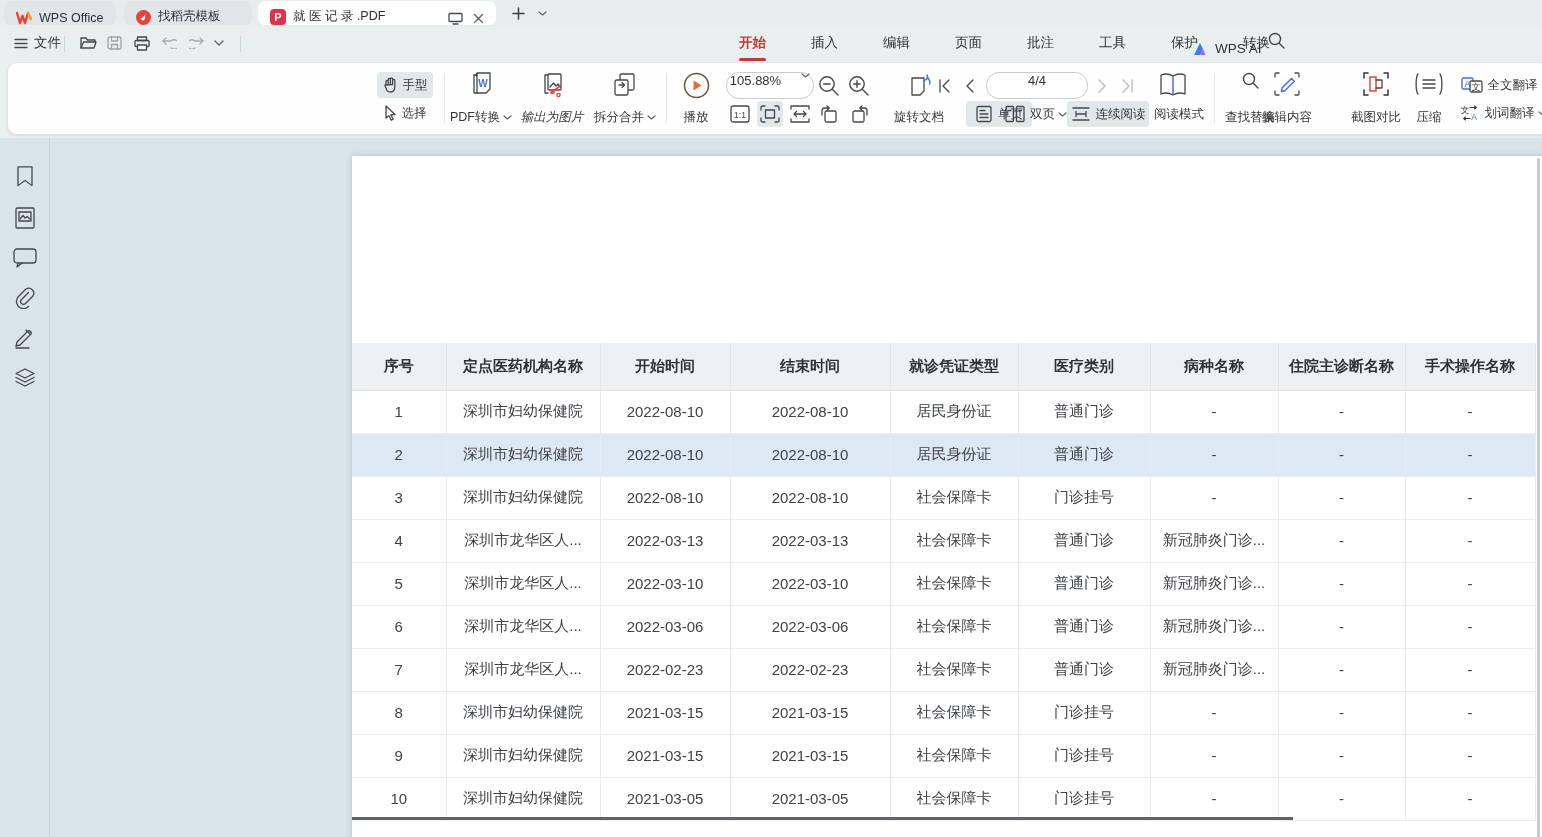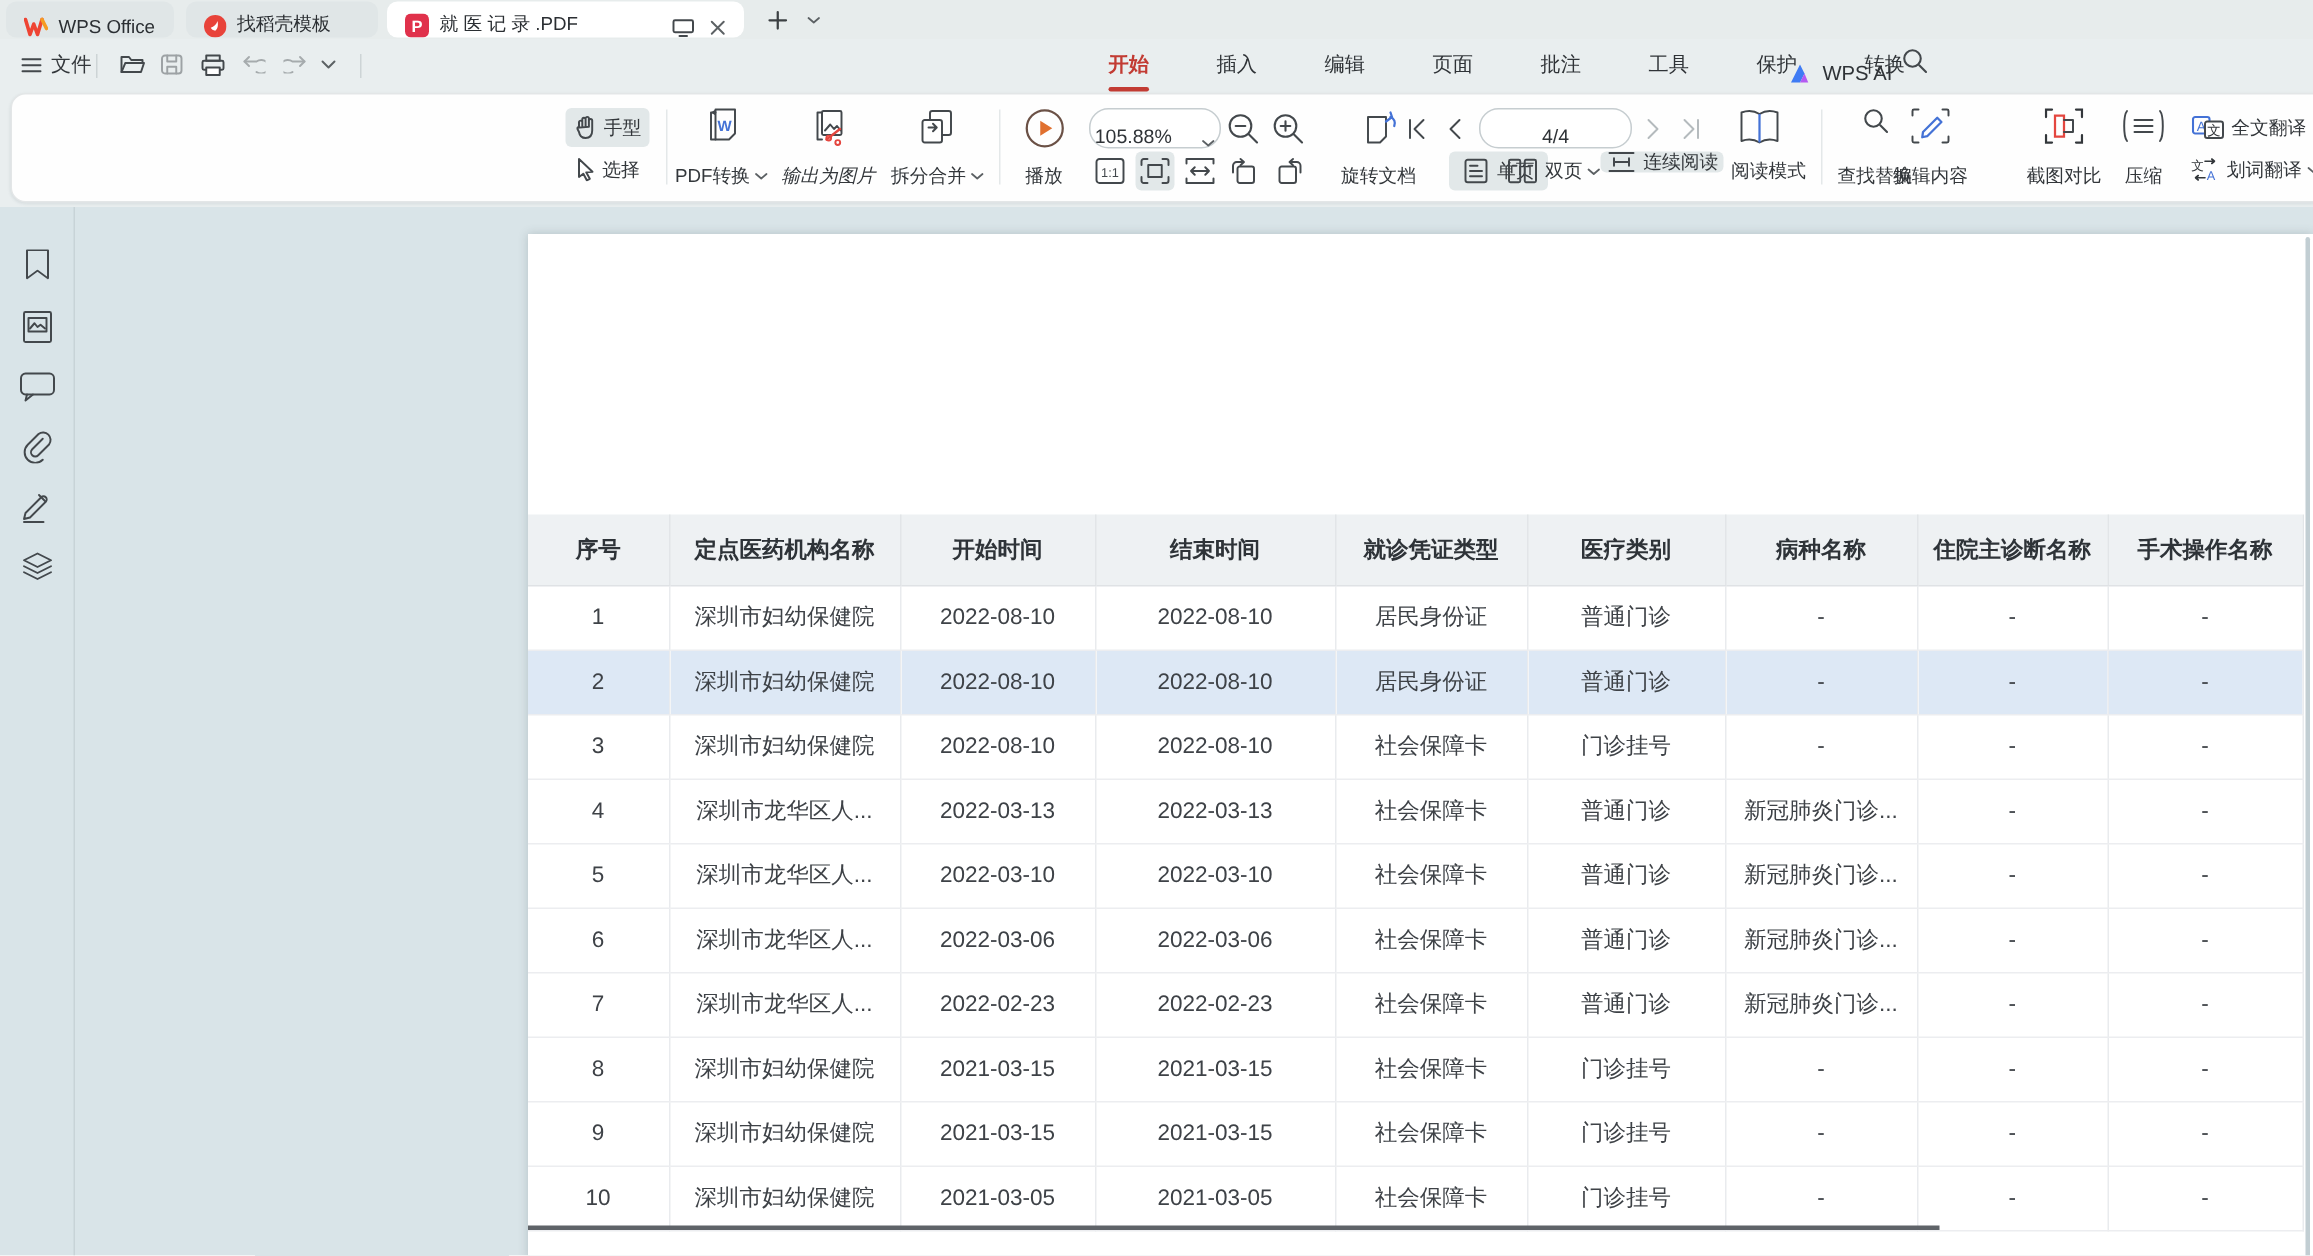--- a/index.html
+++ b/index.html
@@ -34,21 +34,21 @@
   
   #ribbon-card { position:absolute; left:7px; top:62px; width:1545px; height:73px; background:#fefefe;
                  border:1px solid #e3e6e7; border-radius:10px; box-shadow:0 1px 2px rgba(90,110,115,.12); }
   .rb { position:absolute; display:flex; align-items:center; justify-content:center; gap:5px;
         font-size:12.5px; color:#33373b; border-radius:4px; white-space:nowrap; }
   .rb.col { flex-direction:column; justify-content:space-between; padding:2px 0; }
   .rb.hl { background:#e2e8e9; }
   .rb .lbl { display:flex; align-items:center; gap:3px; }
   .rdiv { position:absolute; top:74px; height:50px; width:1px; background:#e4e8e9; }
   .inputbox { position:absolute; border:1px solid #c6cdd0; border-radius:13px; background:#fff;
-              display:flex; align-items:flex-end; justify-content:center; gap:20px; font-size:13px; color:#2f3337; }
+              display:flex; align-items:flex-start; justify-content:center; gap:20px; font-size:13px; color:#2f3337; }
 
   
   #doc-area { position:absolute; left:0; top:138px; width:1542px; height:702px; background:#d9e4e8; }
   #side-rail { position:absolute; left:0; top:0; width:50px; height:702px; border-right:1px solid #c8d3d7; }
   .rail-icon { position:absolute; left:13px; width:24px; height:24px; display:flex; align-items:center; justify-content:center; }
   #page { position:absolute; left:352px; top:18px; width:1190px; height:684px; background:#ffffff;
           box-shadow:0 0 6px rgba(70,90,95,.25); }
   #vscroll { position:absolute; right:2px; top:20px; width:3px; height:682px; background:#c2ced3; border-radius:2px; }
 
   
@@ -422,21 +422,21 @@
         </span>
         <span class="lbl">
           <span>双页</span>
           <span class="svgc">
             <svg width="9" height="5" viewBox="0 0 9 5" fill="none" xmlns="http://www.w3.org/2000/svg">
               <path d="M1 1l3.5 3L8 1" stroke="#5c6164" stroke-width="1.2" stroke-linecap="round" stroke-linejoin="round"></path>
             </svg>
           </span>
         </span>
       </div>
-      <div class="rb hl" style="left: 1059px; top: 38px; width: 82px; height: 14px;">
+      <div class="rb hl" style="left: 1059px; top: 38px; width: 82px; height: 26px;">
         <span class="svgc">
           <svg width="20" height="16" viewBox="0 0 20 16" fill="none" xmlns="http://www.w3.org/2000/svg">
             <path d="M2 2h16M2 14h16" stroke="#43484c" stroke-width="1.3" stroke-linecap="round" stroke-linejoin="round"></path>
             <path d="M5 5.5v5M15 5.5v5M5 8h10" stroke="#43484c" stroke-width="1.3" stroke-linecap="round" stroke-linejoin="round"></path>
           </svg>
         </span>
         <span class="lbl">
           <span>连续阅读</span>
         </span>
       </div>

